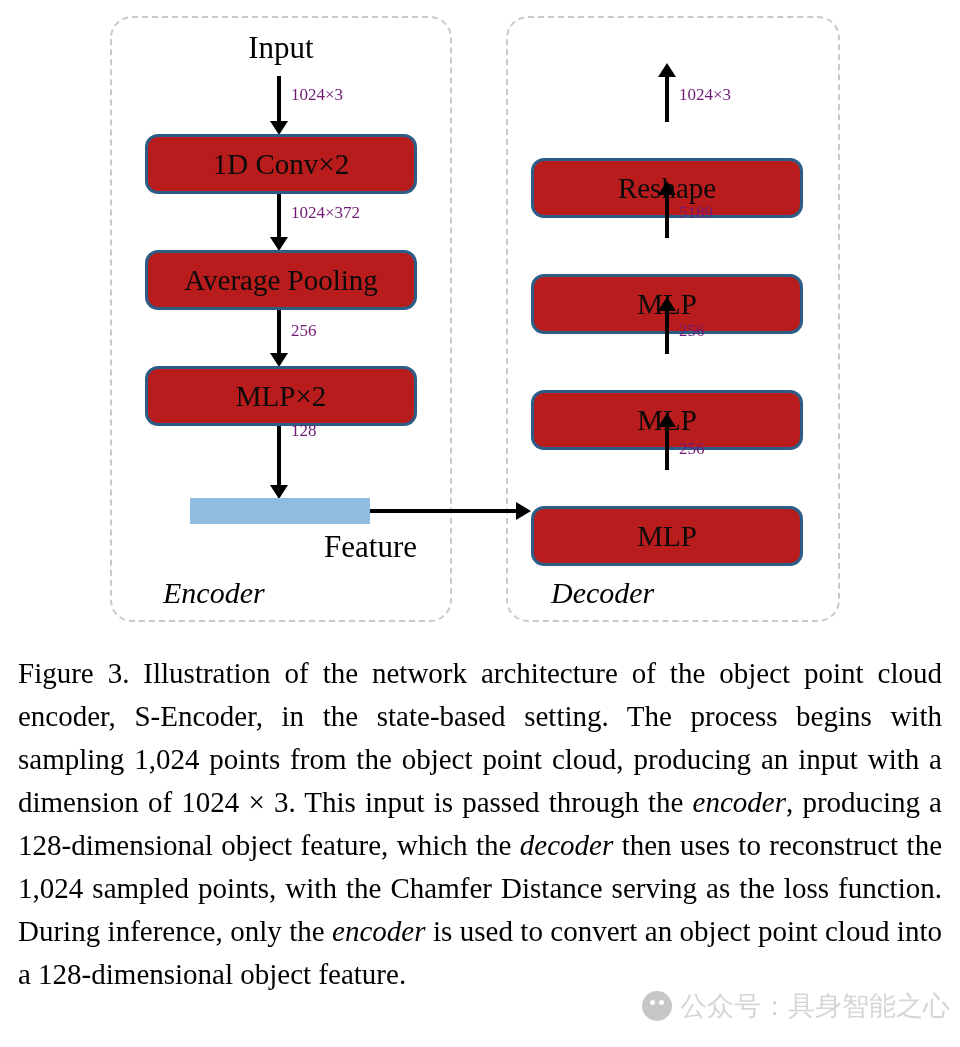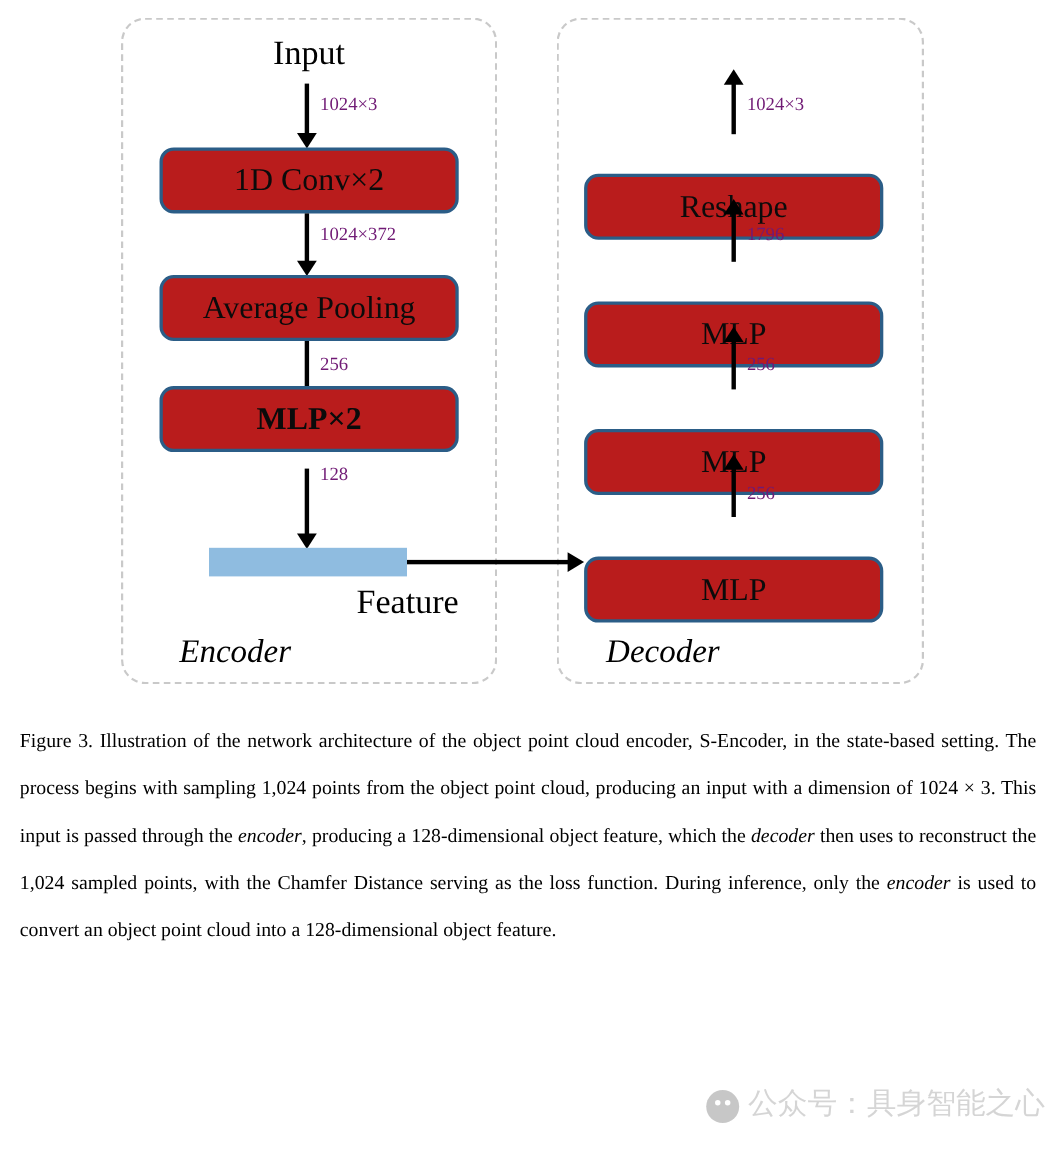--- a/index.html
+++ b/index.html
@@ -85,21 +85,21 @@
     font-size: 29px;
     line-height: 1;
     color: #0b0b0b;
     white-space: nowrap;
   }
   .enc-block { left: 145px; width: 272px; height: 60px; }
   .dec-block { left: 531px; width: 272px; height: 60px; margin-top: 24px; }
 
   #block-conv    { top: 134px; }
   #block-pool    { top: 250px; }
-  #block-mlp2    { top: 351px; font-weight: bold; }
+  #block-mlp2    { top: 366px; }
 
   #block-reshape { top: 134px; }
   #block-mlp-c   { top: 250px; }
   #block-mlp-b   { top: 366px; }
   #block-mlp-a   { top: 482px; }
 
   
   #feature-bar {
     position: absolute;
     left: 190px;
@@ -183,41 +183,41 @@
   #dim-mlpc-reshape  { left: 679px; top: 204px; }
   #dim-mlpb-mlpc     { left: 679px; top: 322px; }
   #dim-mlpa-mlpb     { left: 679px; top: 440px; }
 
   
   #caption {
     position: absolute;
     left: 18px;
     top: 652px;
     width: 924px;
-    font-size: 18px;
+    font-size: 29px;
     line-height: 43px;
     text-align: justify;
     text-align-last: left;
     color: #000000;
   }
   #caption i { font-style: italic; }
 
   
   #watermark {
     position: absolute;
     left: 642px;
     top: 991px;
     display: flex;
     align-items: center;
     gap: 8px;
     opacity: 0.55;
     pointer-events: none;
   }
   #watermark .wm-text {
-    font-family: Liberation Mono, monospace;
+    font-family: Liberation Serif, serif;
     font-size: 27px;
     line-height: 1;
     color: #b4b4b4;
     white-space: nowrap;
   }
   .wm-badge {
     position: relative;
     width: 30px;
     height: 30px;
     border-radius: 50%;
@@ -268,21 +268,21 @@
   <div id="encoder-label" class="group-label">Encoder</div>
 
   <div id="arrow-feature-decoder"></div>
 
   <div id="arrow-reshape-recon" class="v-arrow up"></div>
   <div id="dim-reshape-recon" class="dim-label">1024×3</div>
 
   <div id="block-reshape" class="block dec-block">Reshape</div>
 
   <div id="arrow-mlpc-reshape" class="v-arrow up"></div>
-  <div id="dim-mlpc-reshape" class="dim-label">1796</div>
+  <div id="dim-mlpc-reshape" class="dim-label">5189</div>
 
   <div id="block-mlp-c" class="block dec-block">MLP</div>
 
   <div id="arrow-mlpb-mlpc" class="v-arrow up"></div>
   <div id="dim-mlpb-mlpc" class="dim-label">256</div>
 
   <div id="block-mlp-b" class="block dec-block">MLP</div>
 
   <div id="arrow-mlpa-mlpb" class="v-arrow up"></div>
   <div id="dim-mlpa-mlpb" class="dim-label">256</div>

